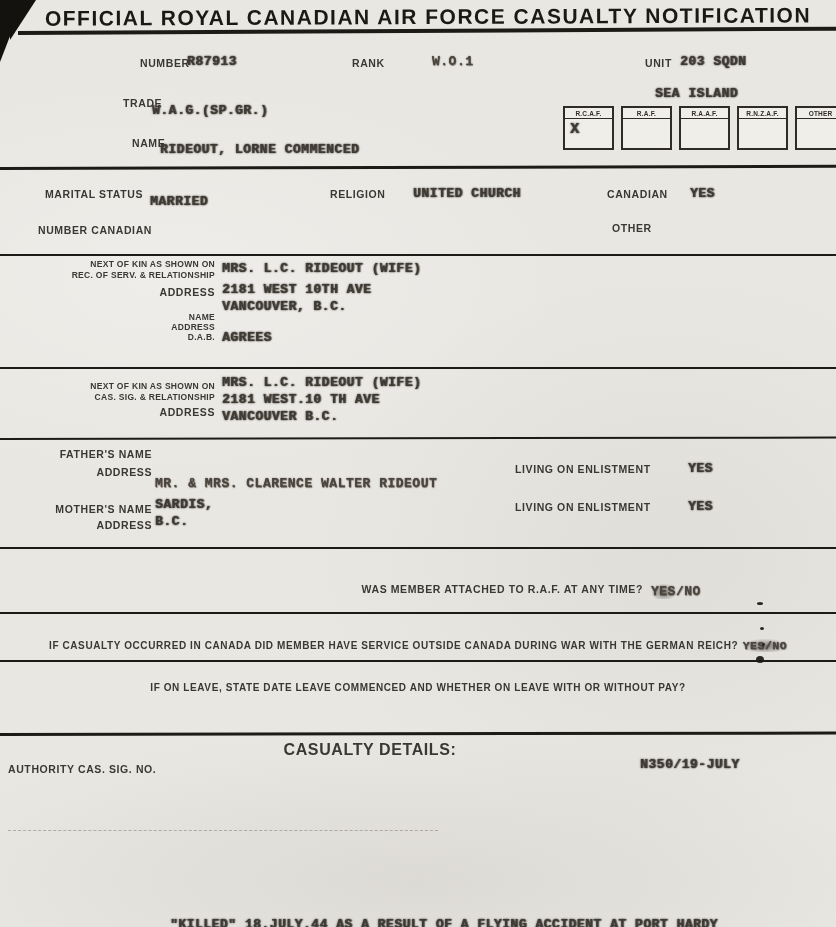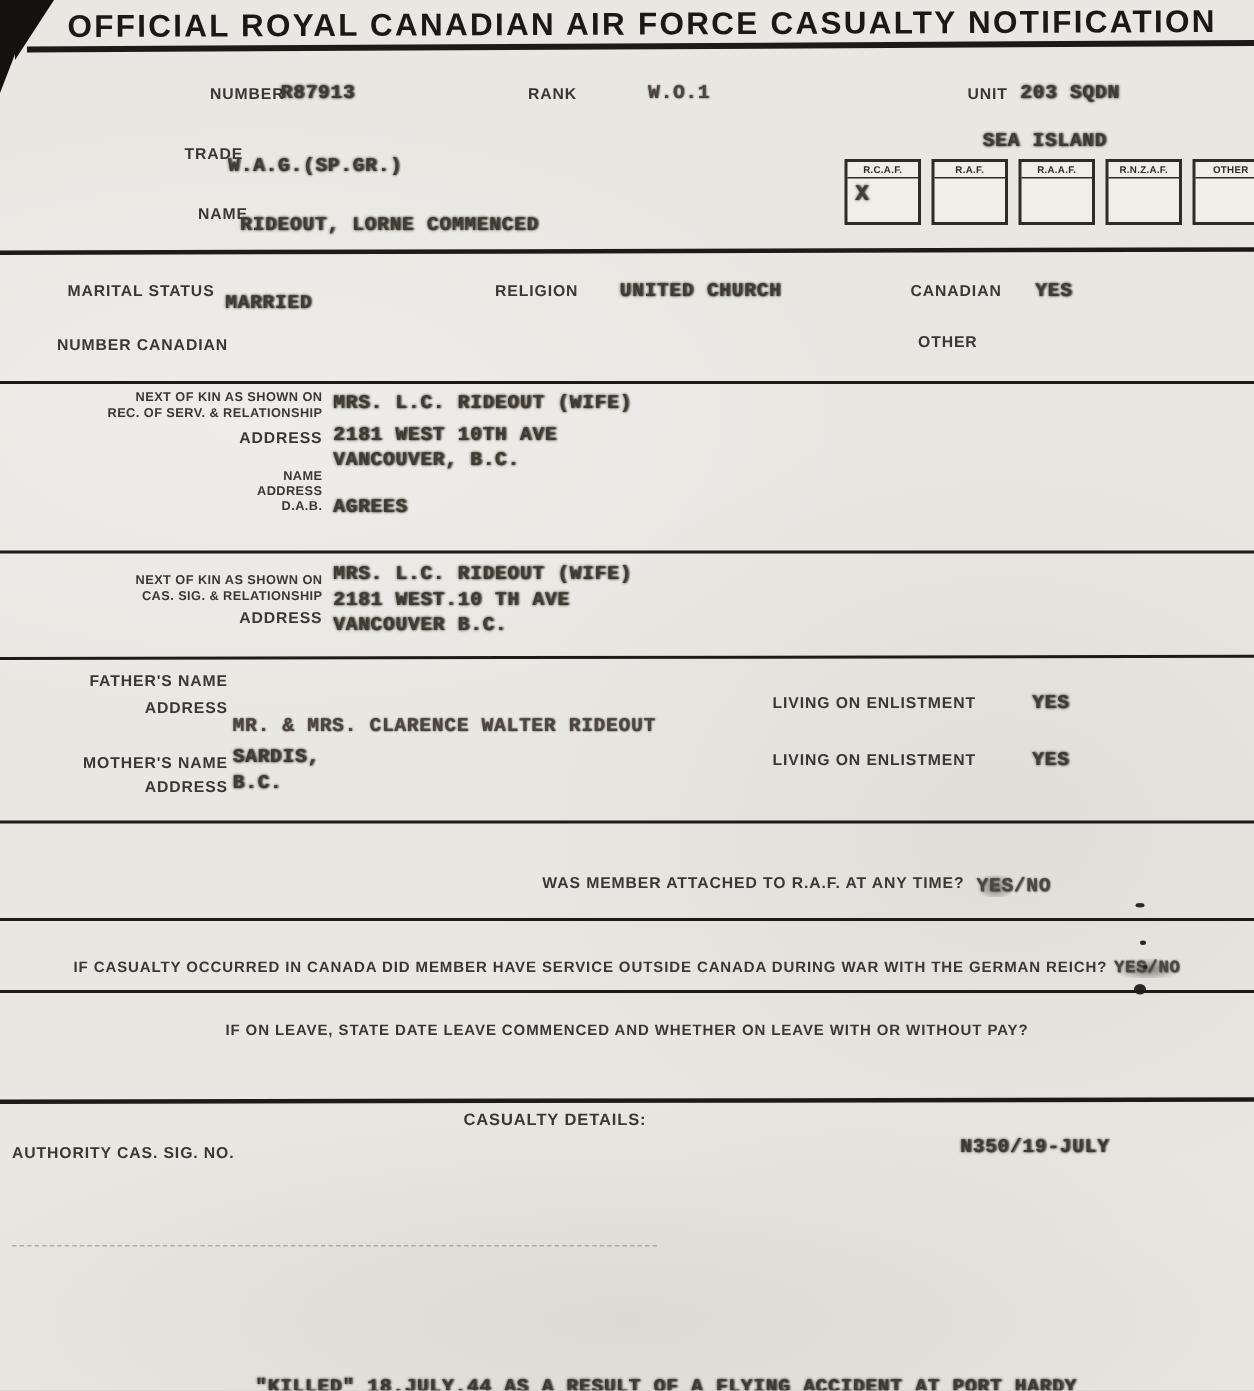--- a/index.html
+++ b/index.html
@@ -173,21 +173,21 @@
   <div class="speck" style="left:760px;top:627px;width:4px;height:3px;"></div>
   <div class="speck" style="left:762px;top:643px;width:3px;height:3px;"></div>
   <div class="speck" style="left:756px;top:656px;width:8px;height:7px;"></div>
 
   <div class="rule" style="left:0;top:660px;width:836px;height:1.8px;"></div>
 
   <div class="abs lbl" style="left:0;top:682px;width:836px;text-align:center;font-size:10px;">IF ON LEAVE, STATE DATE LEAVE COMMENCED AND WHETHER ON LEAVE WITH OR WITHOUT PAY?</div>
 
   <div class="rule" style="left:0;top:733px;width:836px;height:2.5px;transform:rotate(-0.1deg);"></div>
 
-  <div class="abs lbl" style="left:0;top:741px;width:740px;text-align:center;font-size:11px;">CASUALTY DETAILS:</div>
+  <div class="abs lbl" style="left:0;top:741px;width:740px;text-align:center;font-size:16px;">CASUALTY DETAILS:</div>
   <div class="abs lbl" style="left:8px;top:763px;">AUTHORITY CAS. SIG. NO.</div>
   <div class="abs typed heavy" style="left:640px;top:757px;filter:blur(0.3px);">N350/19-JULY</div>
 
   <div class="rule-faint" style="left:8px;top:830px;width:430px;"></div>
 
   <div class="abs typed heavy" style="left:170px;top:877px;line-height:19px;">
     <div>"KILLED" 18.JULY.44 AS A RESULT OF A FLYING ACCIDENT AT PORT HARDY</div>
     
   </div>
 

